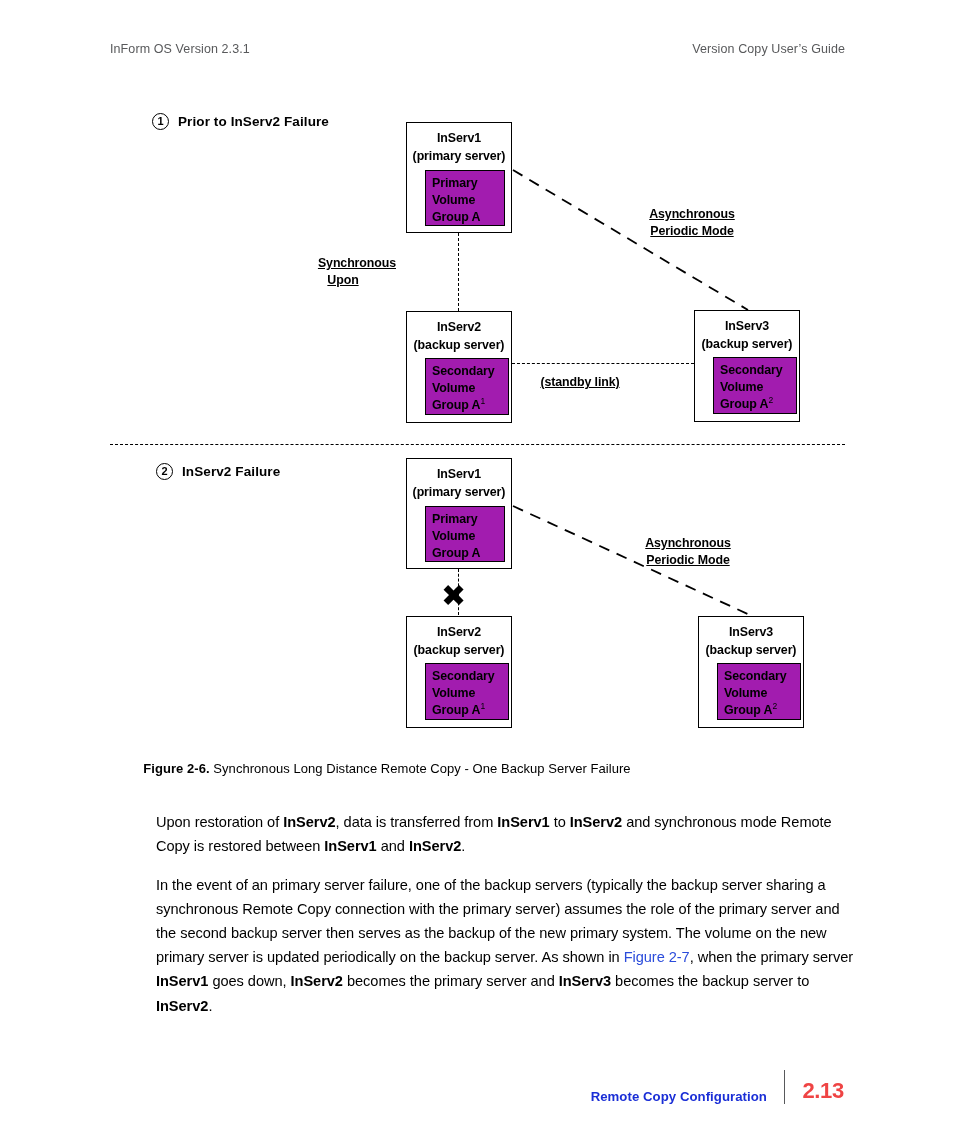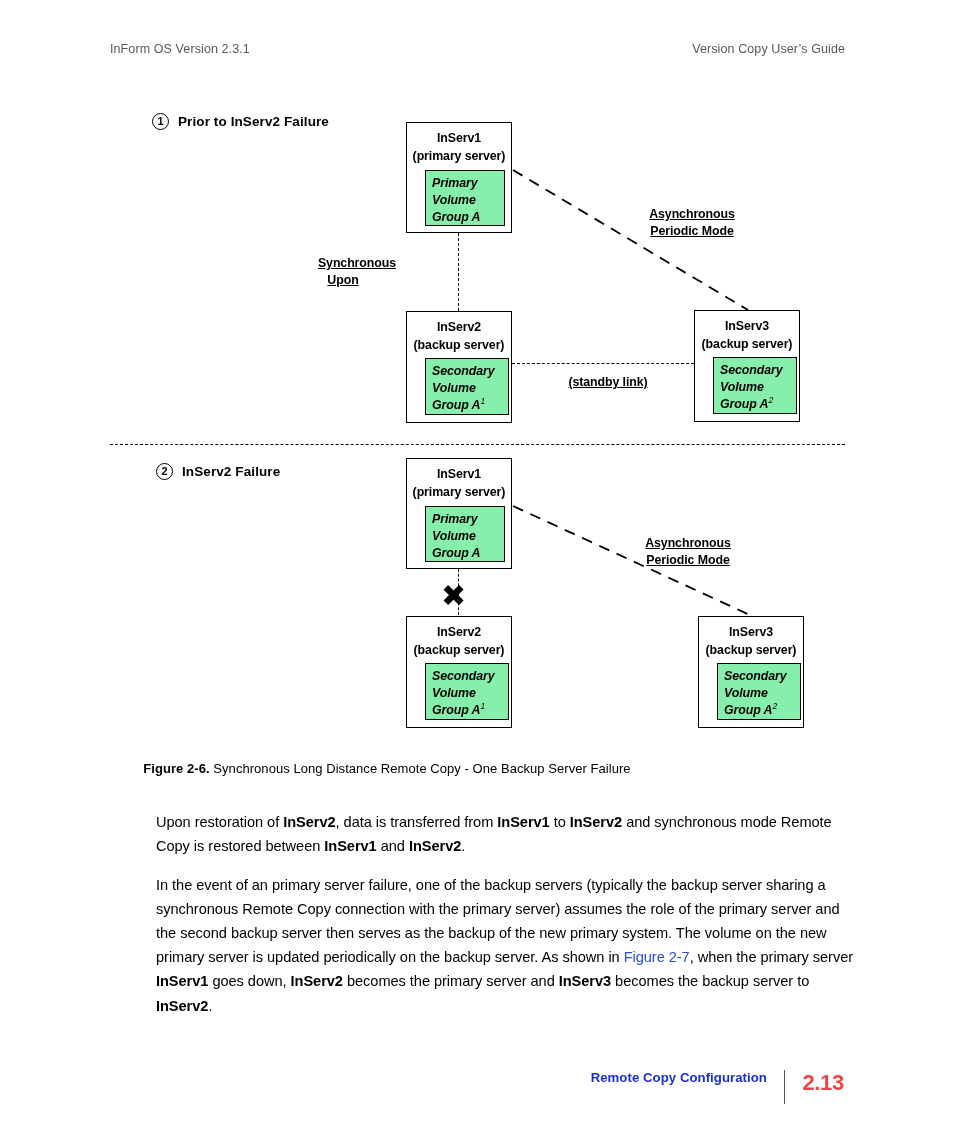--- a/index.html
+++ b/index.html
@@ -76,27 +76,26 @@
     font-size: 12.4px;
     font-weight: bold;
     line-height: 1.45;
     padding-top: 7px;
     letter-spacing: -0.1px;
   }
   .vol-box {
     position: absolute;
     border: 1.5px solid #000;
     box-sizing: border-box;
-    background: #86efac;
+    background: #a21caf;
     padding: 4px 5px 5px 6px;
     font-size: 12.4px;
     font-weight: bold;
     line-height: 1.38;
     letter-spacing: -0.1px;
-    font-style: italic;
   }
   .vol-box sup {
     font-size: 8.5px;
     font-weight: normal;
     vertical-align: super;
     line-height: 0;
   }
 
   
   .conn-label {
@@ -160,21 +159,21 @@
   .para2 { top: 858px; }
   .body-copy b { font-weight: bold; }
   .link { color: #2b4cdb; }
 
   
   .footer {
     position: absolute;
     top: 1070px;
     right: 110px;
     display: flex;
-    align-items: flex-start;
+    align-items: flex-end;
     gap: 17px;
   }
   .footer-section {
     font-size: 13.2px;
     font-weight: bold;
     color: #1a2ed6;
     letter-spacing: 0.05px;
   }
   .footer-rule {
     width: 1.4px;
@@ -247,21 +246,21 @@
       <div>(backup server)</div>
     </div>
     <div class="vol-box" style="left:18px; top:46px; width:84px; height:57px;">
       <div>Secondary</div>
       <div>Volume</div>
       <div><span>Group A</span><sup>2</sup></div>
     </div>
   </div>
 
   <div class="dash-h" style="left:512px; top:263px; width:182px;"></div>
-  <div class="conn-label center" style="left:528px; top:274px; width:160px;">
+  <div class="conn-label center" style="left:500px; top:274px; width:160px;">
     <div>(standby link)</div>
   </div>
 
   <div class="divider" style="left:110px; top:344px; width:735px;"></div>
 
   <div class="step-label" style="left:156px; top:363px;">
     <span class="step-num">2</span>
     <span>InServ2 Failure</span>
   </div>
 

